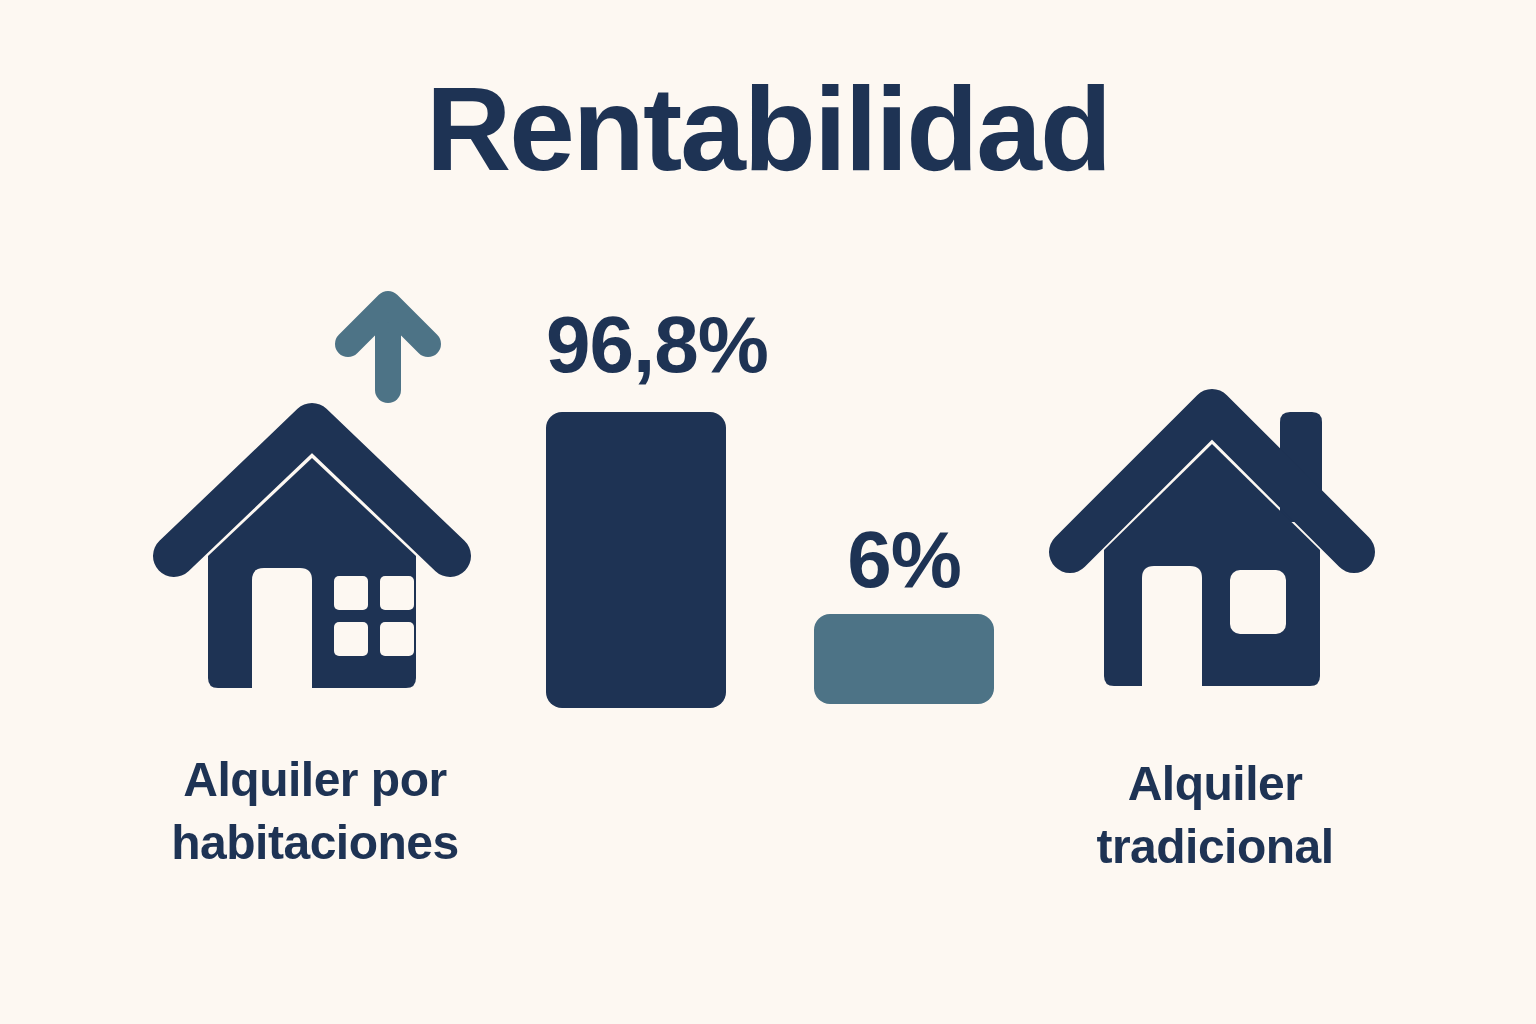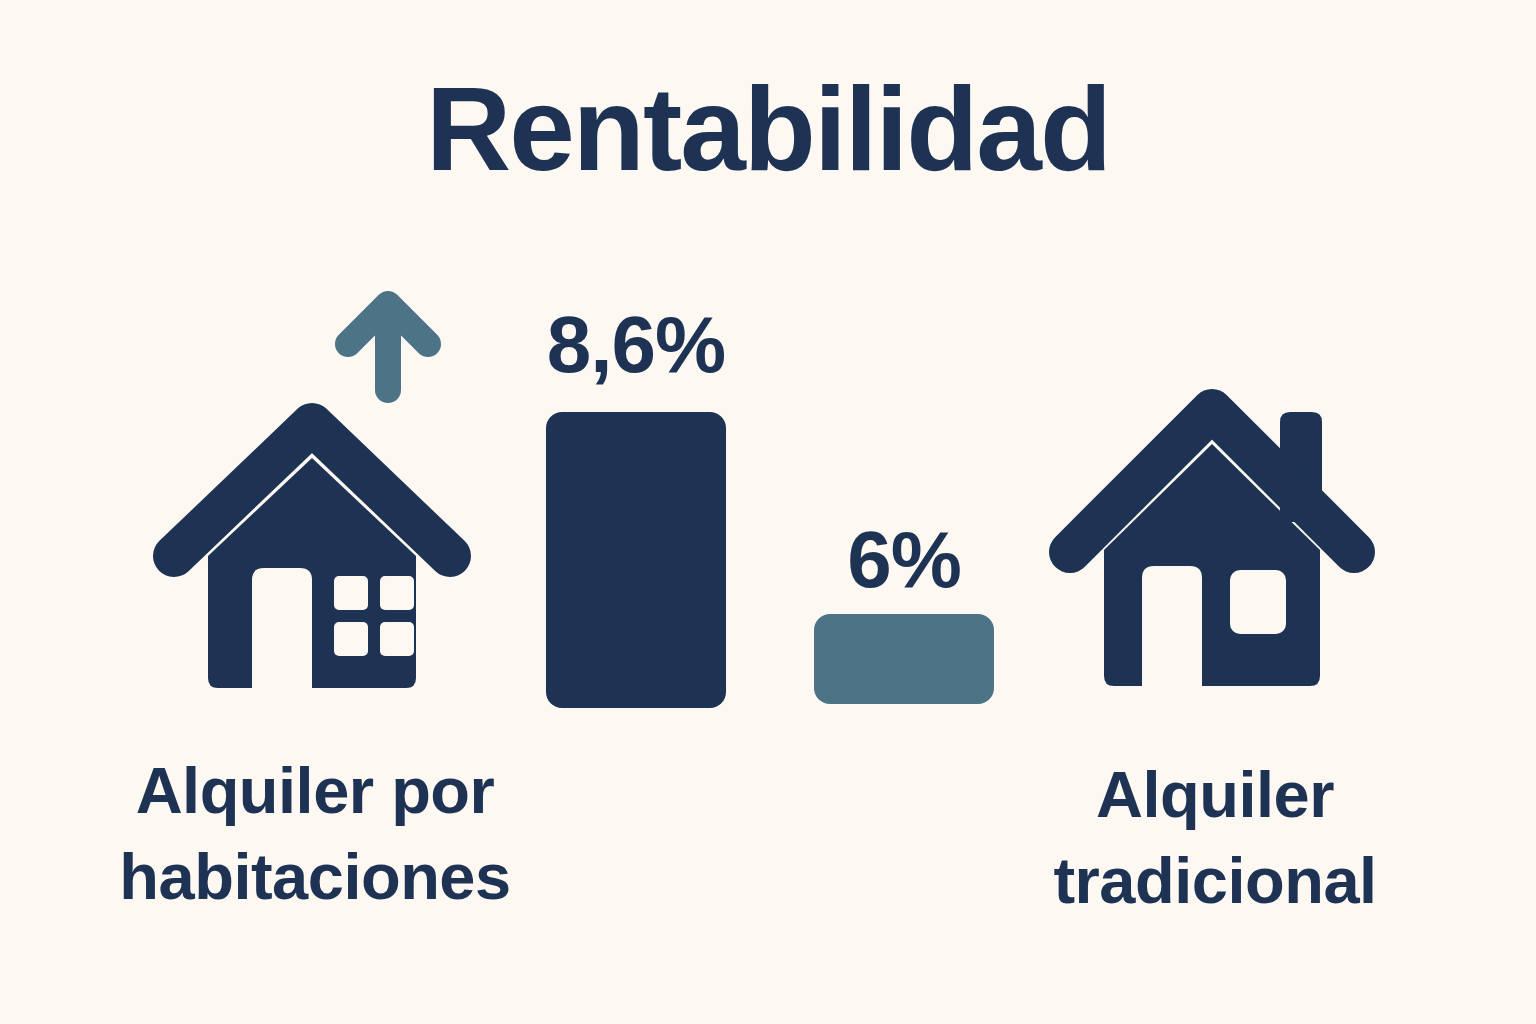--- a/index.html
+++ b/index.html
@@ -91,21 +91,21 @@
     width: 180px;
   }
   #value-secondary {
     left: 814px;
     top: 520px;
     width: 180px;
   }
 
   
   .caption {
-    font-size: 65px;
+    font-size: 48px;
     font-weight: bold;
     color: #1E3354;
     line-height: 1.32;
     text-align: center;
     white-space: pre-line;
     letter-spacing: -0.5px;
   }
   #caption-left {
     left: 90px;
     top: 748px;
@@ -140,21 +140,21 @@
 
       <rect x="182" y="288" width="34" height="34" rx="5" fill="#FDF8F2"></rect>
       <rect x="228" y="288" width="34" height="34" rx="5" fill="#FDF8F2"></rect>
       <rect x="182" y="334" width="34" height="34" rx="5" fill="#FDF8F2"></rect>
       <rect x="228" y="334" width="34" height="34" rx="5" fill="#FDF8F2"></rect>
 
       <polyline points="22,268 160,136 298,268" fill="none" stroke="#1E3354" stroke-width="42" stroke-linecap="round" stroke-linejoin="round"></polyline>
     </svg>
   </div>
 
-  <div id="value-primary" class="abs value-label">8,6%</div>
+  <div id="value-primary" class="abs value-label">96,8%</div>
 
   <div id="bar-primary" class="abs bar"></div>
 
   <div id="value-secondary" class="abs value-label">6%</div>
 
   <div id="bar-secondary" class="abs bar"></div>
 
   <div class="abs house-right-wrap">
     <svg viewBox="0 0 328 318" xmlns="http://www.w3.org/2000/svg" aria-hidden="true">
 

